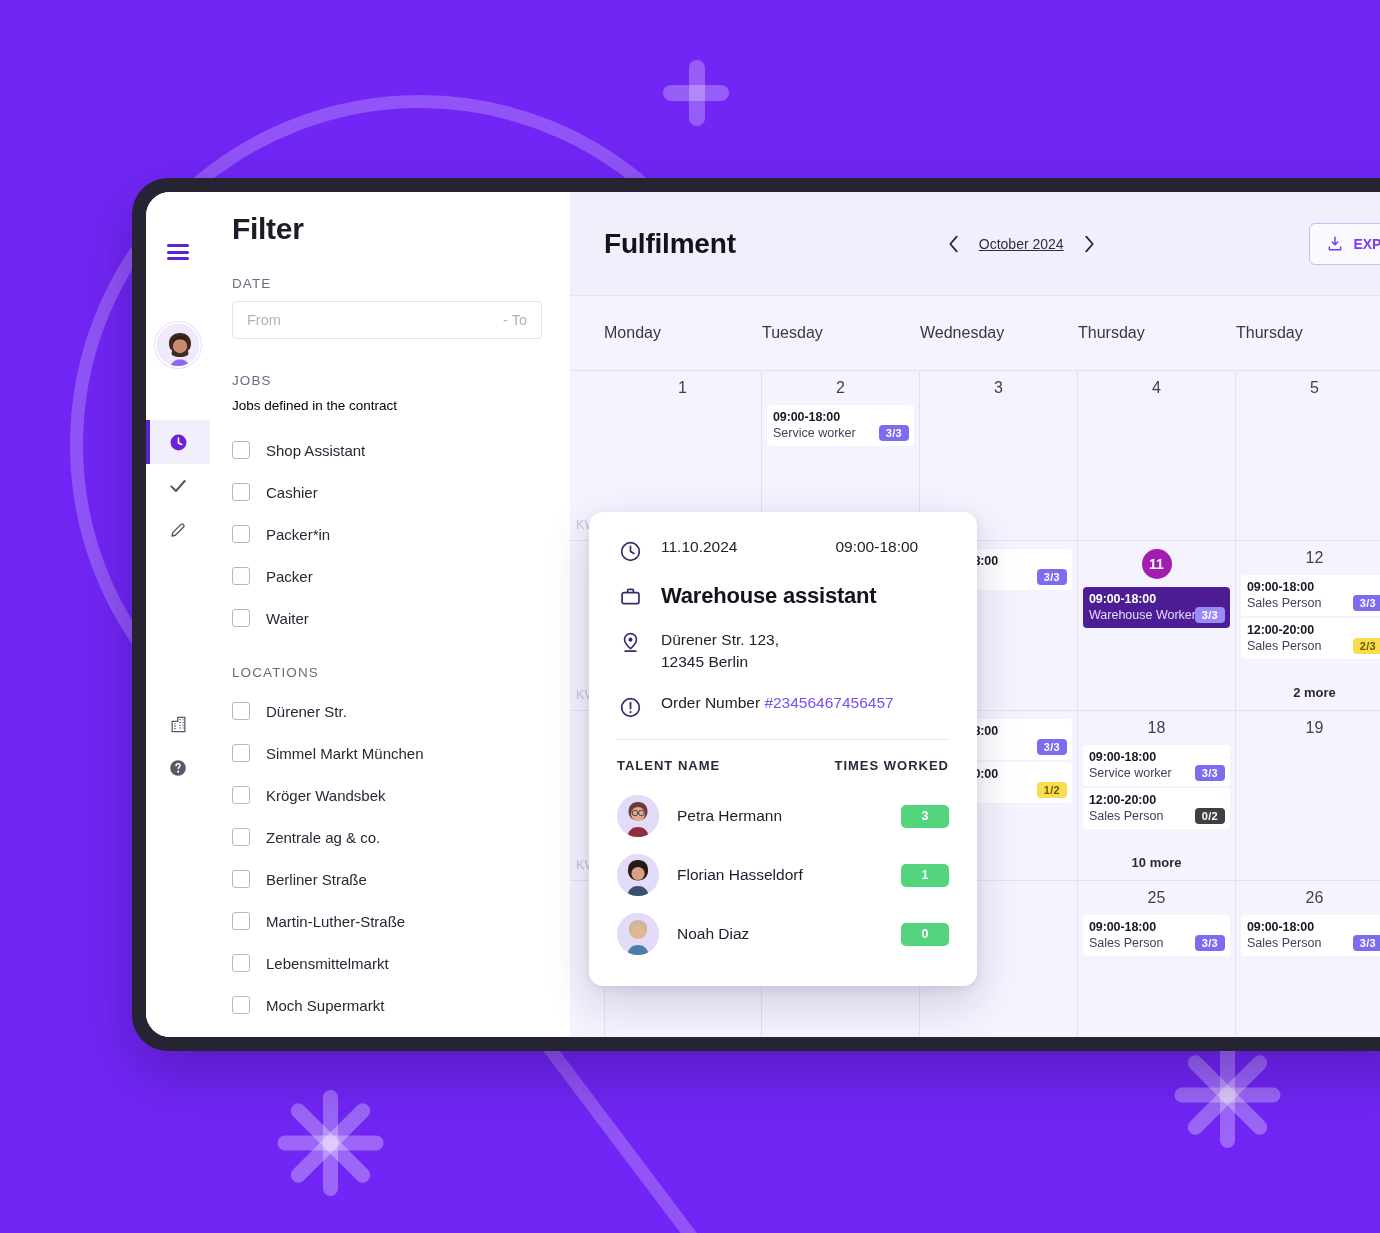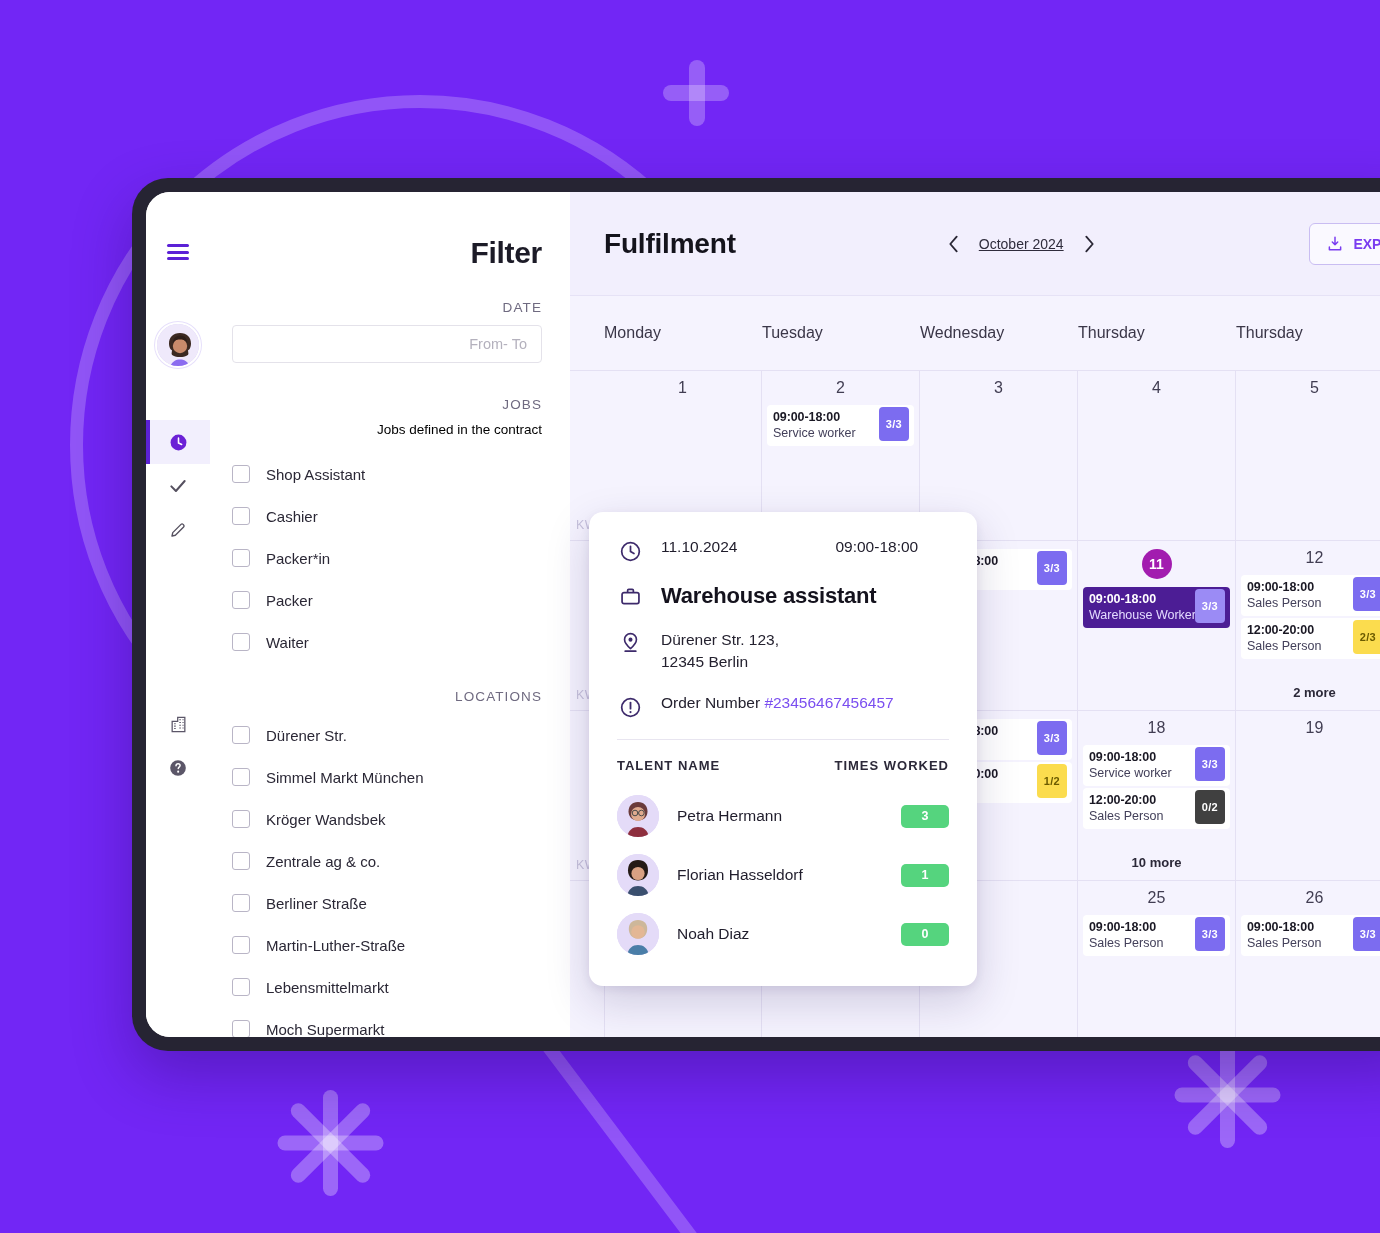--- a/index.html
+++ b/index.html
@@ -97,23 +97,23 @@
   .rail-btn.active { background:#f2effd; }
   .rail-btn.active::before {
     content:""; position:absolute; left:0; top:0; bottom:0; width:4px; background:#5b21d6;
   }
   .rail-spacer { height: 150px; }
 
   
   .filters {
     width: 360px; flex: 0 0 360px;
     background: #ffffff;
-    padding: 44px 28px 0 22px;
+    padding: 20px 28px 0 22px;
     overflow: hidden;
-    position: relative; z-index: 2; text-align: right;
+    position: relative; z-index: 2;
   }
   .filters h1 {
     font-size: 30px; font-weight: 700; color: #1c1b27; letter-spacing: -0.3px;
     margin-bottom: 30px;
   }
   .f-label {
     font-size: 13.5px; letter-spacing: 1.1px; color: #6f6a80; font-weight: 400;
     margin-bottom: 10px;
   }
   .date-input {
@@ -191,21 +191,21 @@
   .evt {
     background: #ffffff; border-radius: 4px;
     padding: 5px 6px 6px; margin-bottom: 2px; position: relative;
     cursor: pointer;
   }
   .evt .t { font-size: 12.5px; font-weight: 700; color: #1a1824; letter-spacing: -0.1px; }
   .evt .r { font-size: 12.5px; color: #43405a; margin-top: 2px; }
   .badge {
     position: absolute; right: 5px; bottom: 5px;
     border-radius: 4px; font-size: 11px; font-weight: 700;
-    padding: 11px 7px; color: #fff; letter-spacing: .3px;
+    padding: 2px 7px; color: #fff; letter-spacing: .3px;
   }
   .b-purple { background: #7c6cf0; }
   .b-yellow { background: #fbdc4e; color: #6b5b00; }
   .b-pink   { background: #404040; }
   .b-light  { background: #9b8bf5; }
   .evt.sel { background: #4c1d95; }
   .evt.sel .t { color: #fff; }
   .evt.sel .r { color: #e4dbff; }
   .more { text-align: center; font-size: 13px; font-weight: 700; color: #2b2838; position:absolute; bottom: 10px; left:0; right:0; cursor:pointer; }
 

